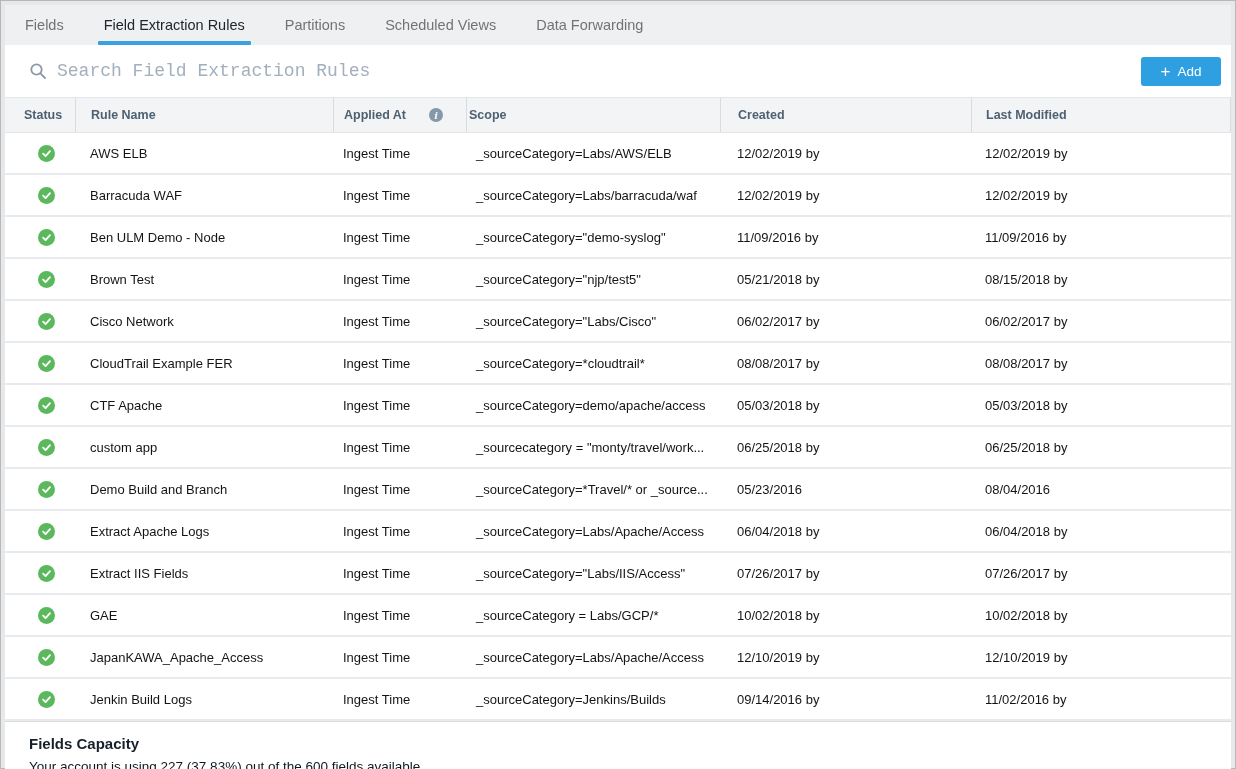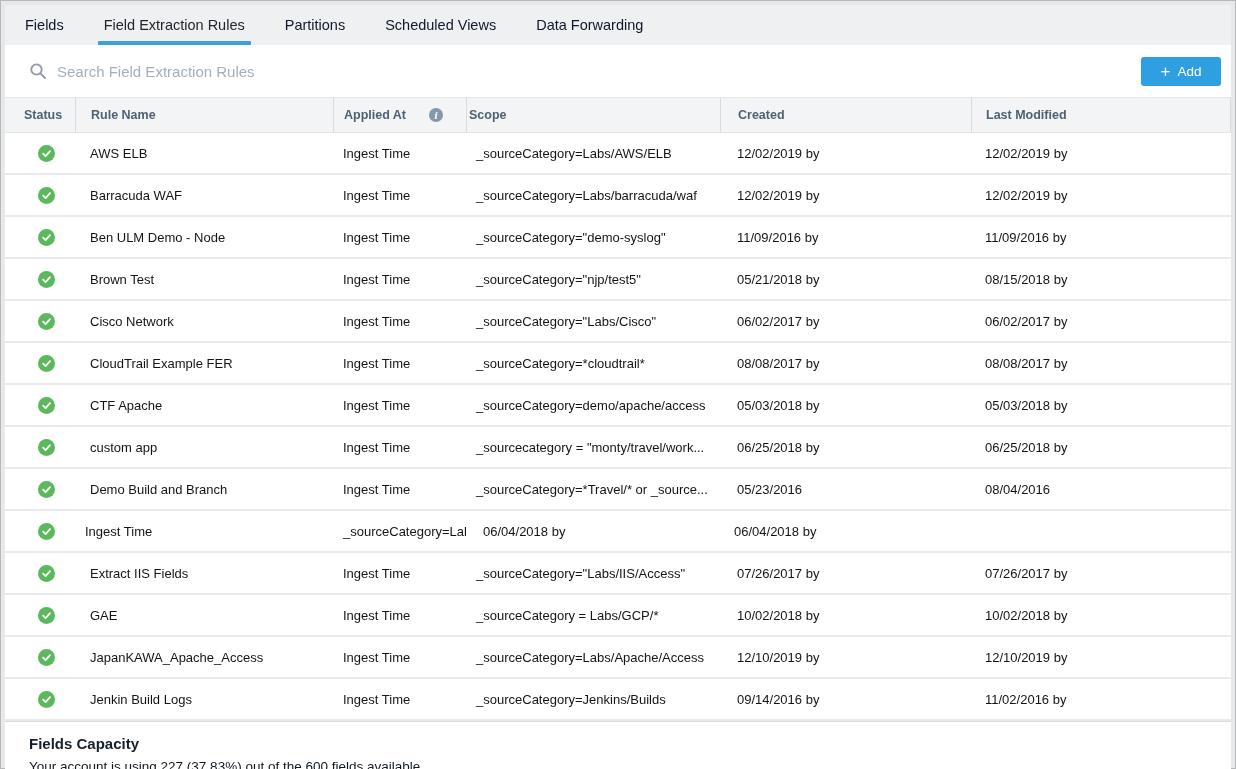--- a/index.html
+++ b/index.html
@@ -21,41 +21,41 @@
   .tabbar{
     height:40px;
     background:#eff0f1;
     display:flex;
     align-items:stretch;
     padding-left:14px;
   }
   .tab{
     display:flex;align-items:center;
     padding:0 6px;margin-right:28px;
-    font-size:14.5px;color:#0f172a;
+    font-size:14.5px;color:#737373;
     position:relative;cursor:pointer;
     white-space:nowrap;
   }
   .tab.active{color:#20262d;}
   .tab.active::after{
     content:"";position:absolute;left:0;right:0;bottom:0;height:4px;
     background:#3aa0e0;border-radius:1px;
   }
   
   .toolbar{
     height:52px;background:#ffffff;
     display:flex;align-items:center;
     border-bottom:1px solid #e3e6e8;
   }
   .search-wrap{flex:1;display:flex;align-items:center;padding-left:24px;}
   .search-icon{width:18px;height:18px;margin-right:8px;flex:none;}
   .search-input{
     border:none;outline:none;flex:1;
-    font-size:15px;color:#3b82f6;
-    font-family:Liberation Sans, sans-serif;
+    font-size:18px;color:#3b82f6;
+    font-family:Liberation Mono, monospace;
     background:transparent;
   }
   .search-input::placeholder{color:#a2b0be;opacity:1;}
   .add-button{
     margin-right:10px;flex:none;
     background:#2e9fe0;color:#fff;
     border:none;border-radius:3px;
     height:29px;min-width:80px;
     font-size:13.5px;
     font-family:"Liberation Sans","DejaVu Sans",sans-serif;
@@ -310,20 +310,21 @@
     </div>
 
     <div class="grid-row tr">
       <div class="td td-status">
         <span class="status-ok">
           <svg width="11" height="11" viewBox="0 0 12 12">
             <path d="M2.3 6.2 L5 8.8 L9.8 3.4" fill="none" stroke="#ffffff" stroke-width="2" stroke-linecap="round" stroke-linejoin="round"></path>
           </svg>
         </span>
       </div>
+      <div class="td td-rule">Extract Apache Logs</div>
       <div class="td td-applied">Ingest Time</div>
       <div class="td td-scope">_sourceCategory=Labs/Apache/Access</div>
       <div class="td td-created">06/04/2018 by</div>
       <div class="td td-modified">06/04/2018 by</div>
     </div>
 
     <div class="grid-row tr">
       <div class="td td-status">
         <span class="status-ok">
           <svg width="11" height="11" viewBox="0 0 12 12">

